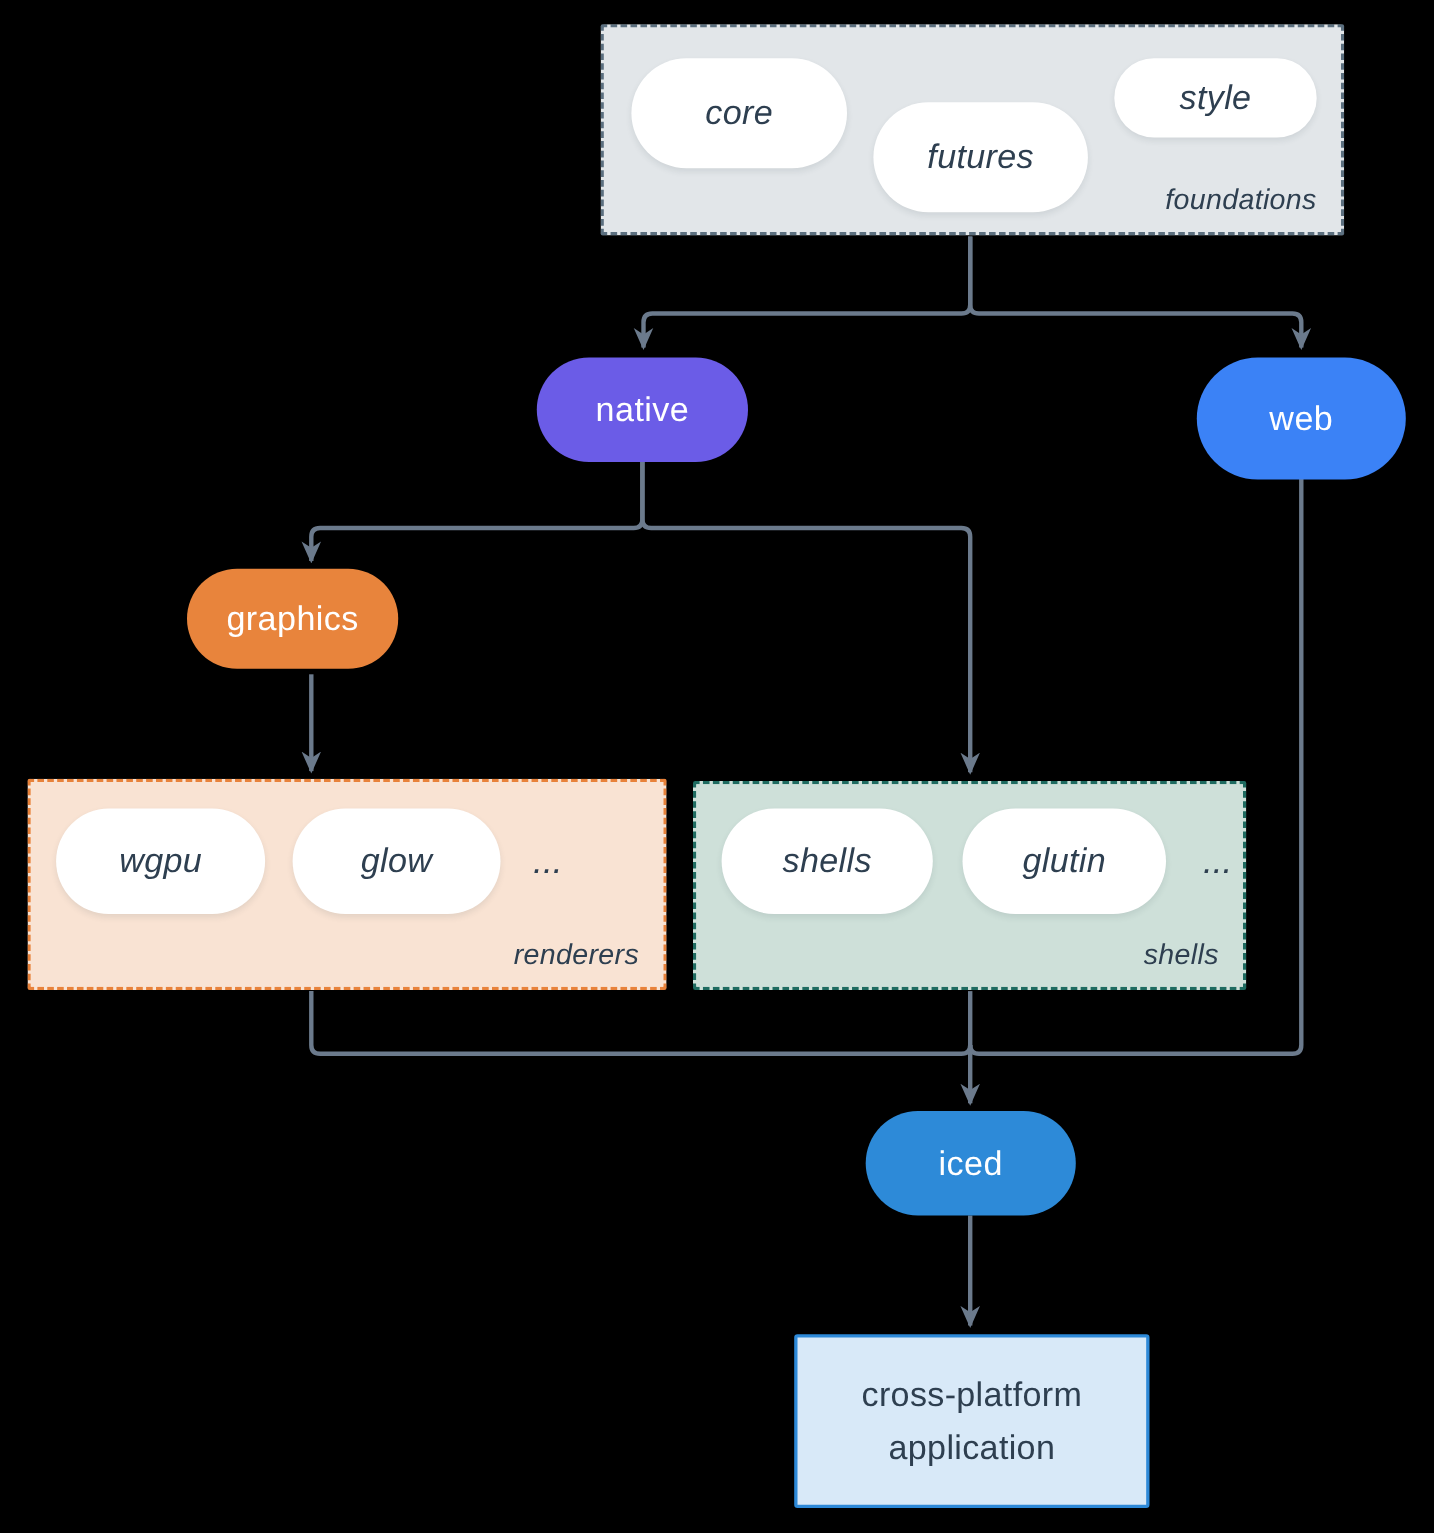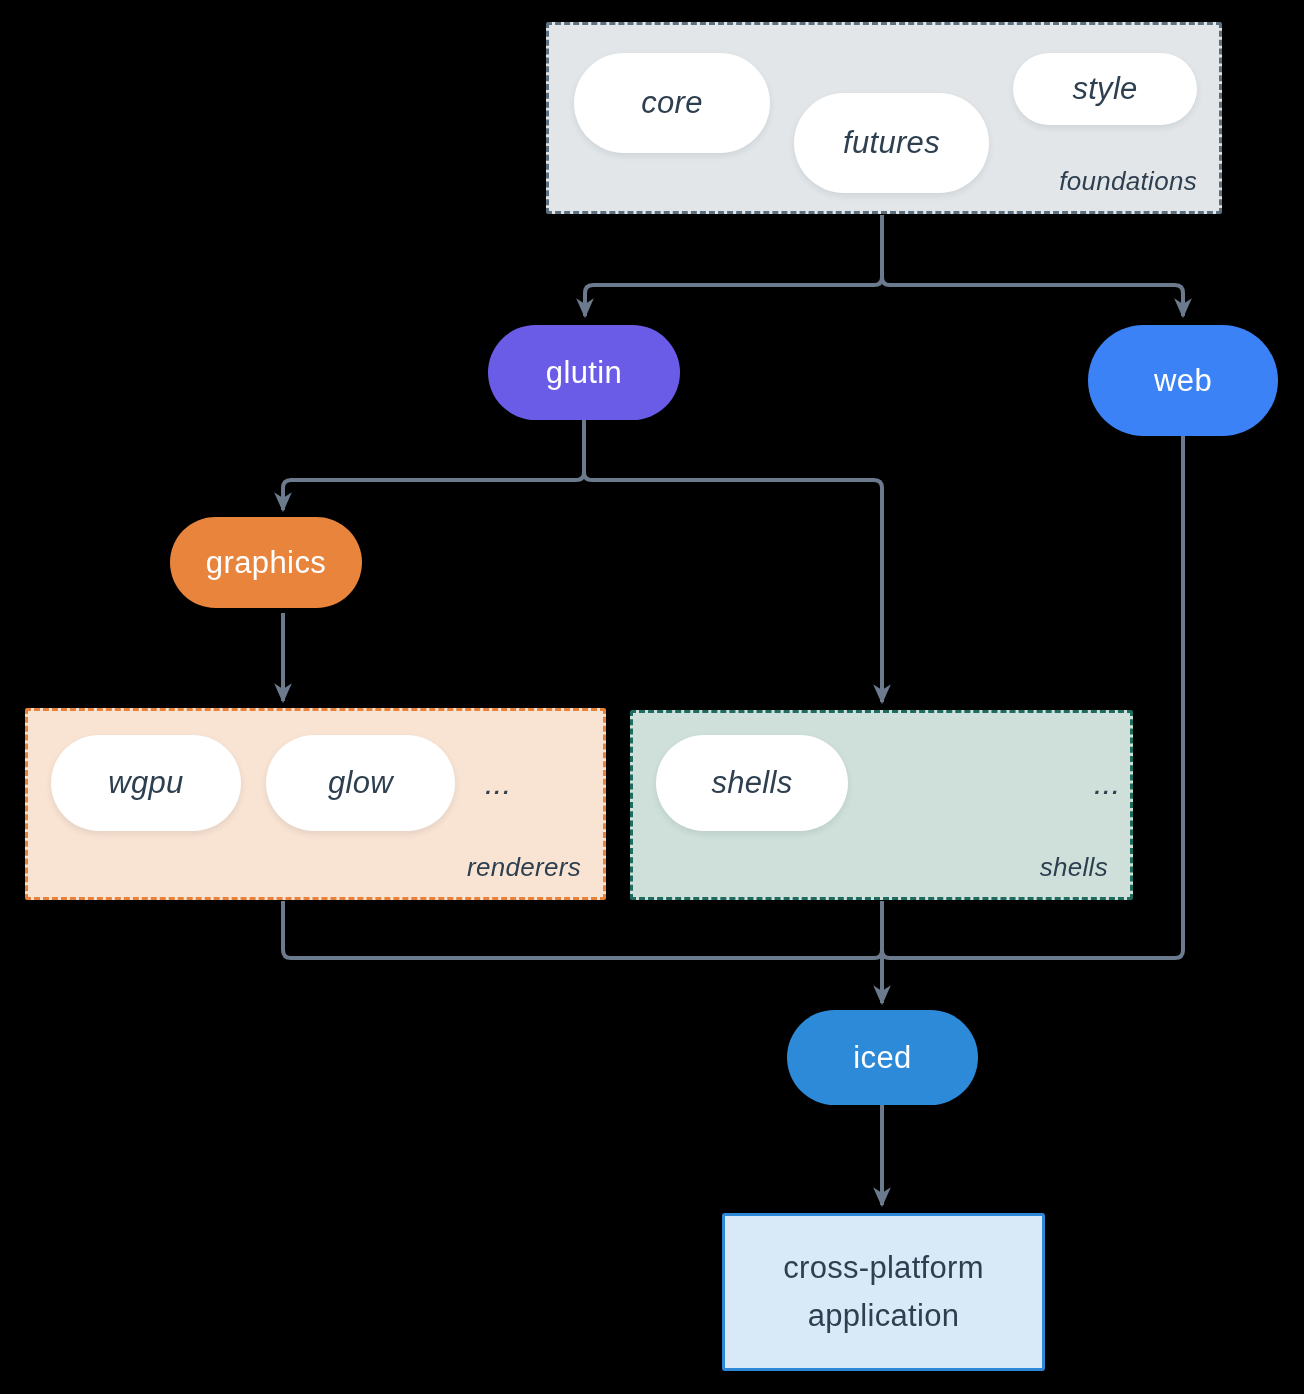--- a/index.html
+++ b/index.html
@@ -143,34 +143,35 @@
     <path class="edge" d="M 882 1105 V 1205" marker-end="url(#arrowhead)"></path>
   </svg>
 
   <div class="group foundations">
     <div class="pill white p1">core</div>
     <div class="pill white p2">futures</div>
     <div class="pill white p3">style</div>
     <div class="group-label">foundations</div>
   </div>
 
-  <div class="node native">glutin</div>
+  <div class="node native">native</div>
   <div class="node web">web</div>
 
   <div class="node graphics">graphics</div>
 
   <div class="group renderers">
     <div class="pill white p1">wgpu</div>
     <div class="pill white p2">glow</div>
     <div class="ellipsis dots">...</div>
     <div class="group-label">renderers</div>
   </div>
 
   <div class="group shells">
     <div class="pill white p1">shells</div>
+    <div class="pill white p2">glutin</div>
     <div class="ellipsis dots">...</div>
     <div class="group-label">shells</div>
   </div>
 
   <div class="node iced">iced</div>
 
   <div class="app-box">cross-platform application</div>
 
 </div>
 

